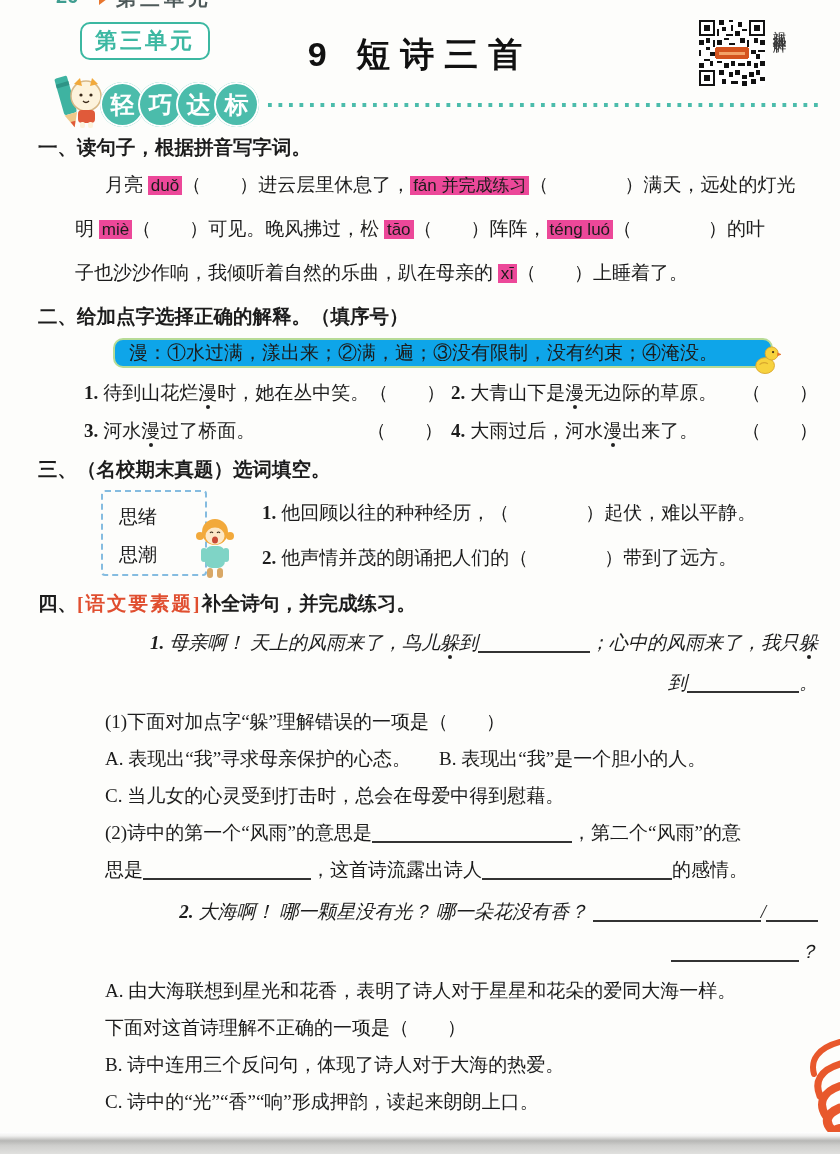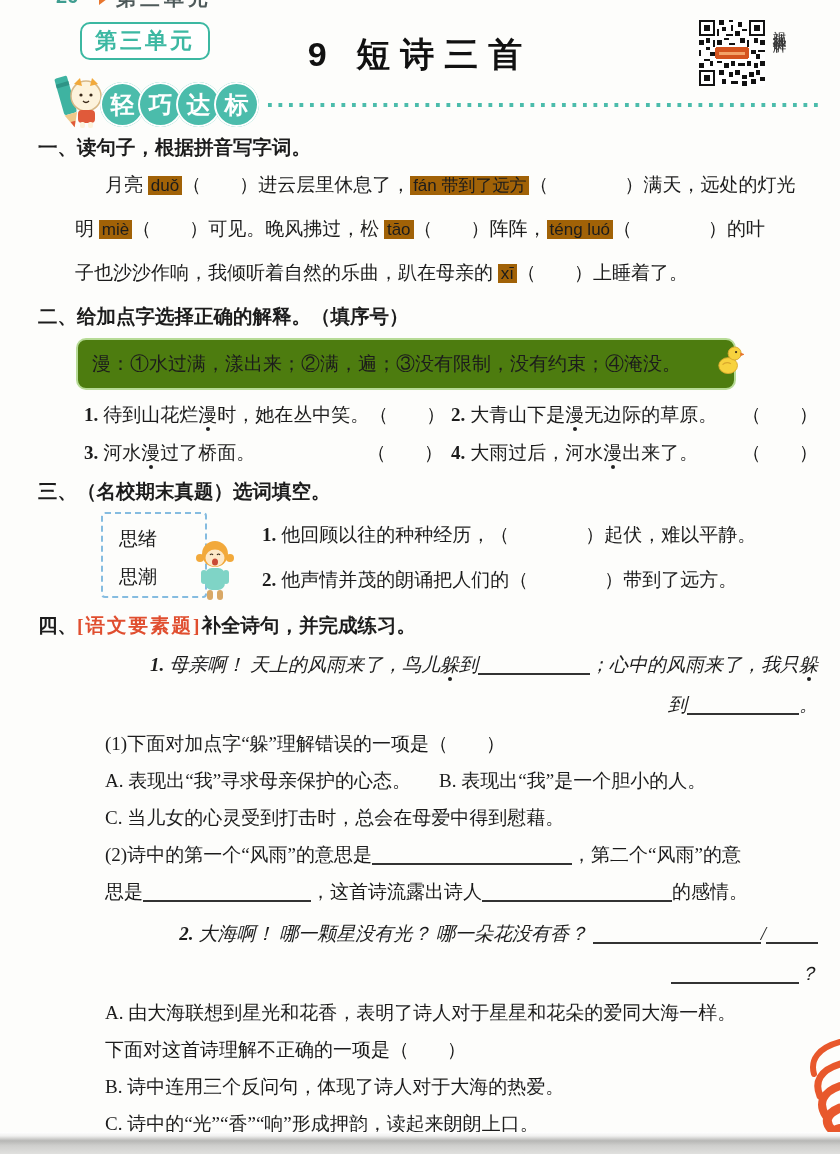--- a/index.html
+++ b/index.html
@@ -39,26 +39,26 @@
     box-shadow:0 0 0 2px #fff inset;}
   .bc:first-child{margin-left:0;}
   .leader{flex:1;height:6px;margin-left:8px;align-self:center;
     background-image:radial-gradient(circle 2.3px at 3px 3px,#4bbcab 97%,transparent 100%);
     background-size:10.5px 6px;background-repeat:repeat-x;}
   
   .content{position:absolute;top:134px;left:38px;right:22px;}
   .h{font-family:"Liberation Sans","DejaVu Sans",sans-serif;font-weight:bold;
      font-size:19.5px;line-height:26px;margin:0;white-space:nowrap;}
   .line{white-space:nowrap;line-height:43px;}
-  .hl{background:#a16207;padding:0 3px;font-family:"Liberation Sans","DejaVu Sans",sans-serif;
+  .hl{background:#ec4899;padding:0 3px;font-family:"Liberation Sans","DejaVu Sans",sans-serif;
       font-size:17px;margin-top:24px;}
   .para{margin-left:37px;margin-top:3px;}
   .para .indent{padding-left:30px;}
-  .def-box{margin:9px 0 6px 38px;width:628px;background:#4d7c0f;border:2px solid #b7db96;
-    border-radius:10px;padding:11px 14px;position:relative;line-height:26px;white-space:nowrap;}
+  .def-box{margin:9px 0 6px 75px;width:628px;background:#0ea5e9;border:2px solid #b7db96;
+    border-radius:10px;padding:0 14px;position:relative;line-height:26px;white-space:nowrap;}
   .duck{position:absolute;right:-10px;top:4px;}
   .ex2-grid{display:grid;grid-template-columns:405px 1fr;column-gap:8px;margin-top:4px;}
   .ex2-item{display:flex;justify-content:space-between;align-items:baseline;
     line-height:38px;white-space:nowrap;}
   .ex2-item.lft{padding-left:46px;}
   .num{font-weight:bold;margin-right:5px;}
   .du{position:relative;}
   .du::after{content:'';position:absolute;left:50%;transform:translateX(-50%);
     bottom:-6px;width:4px;height:4px;border-radius:50%;background:#222;}
   
@@ -142,21 +142,21 @@
     <div class="bc">标</div>
     <div class="leader"></div>
   </div>
 </div>
 
 <div class="content">
 
   <p class="h">一、读句子，根据拼音写字词。</p>
   <div class="para">
     <div class="line indent">
-      <span>月亮 </span><span class="hl">duǒ</span><span>（　　）进云层里休息了，</span><span class="hl">fán 带到了远方</span><span>（　　　　）满天，远处的灯光</span>
+      <span>月亮 </span><span class="hl">duǒ</span><span>（　　）进云层里休息了，</span><span class="hl">fán 并完成练习</span><span>（　　　　）满天，远处的灯光</span>
     </div>
     <div class="line">
       <span>明 </span><span class="hl">miè</span><span>（　　）可见。晚风拂过，松 </span><span class="hl">tāo</span><span>（　　）阵阵，</span><span class="hl">téng luó</span><span>（　　　　）的叶</span>
     </div>
     <div class="line">
       <span>子也沙沙作响，我倾听着自然的乐曲，趴在母亲的 </span><span class="hl">xī</span><span>（　　）上睡着了。</span>
     </div>
   </div>
 
   <p class="h" style="margin-top:8px;">二、给加点字选择正确的解释。（填序号）</p>

